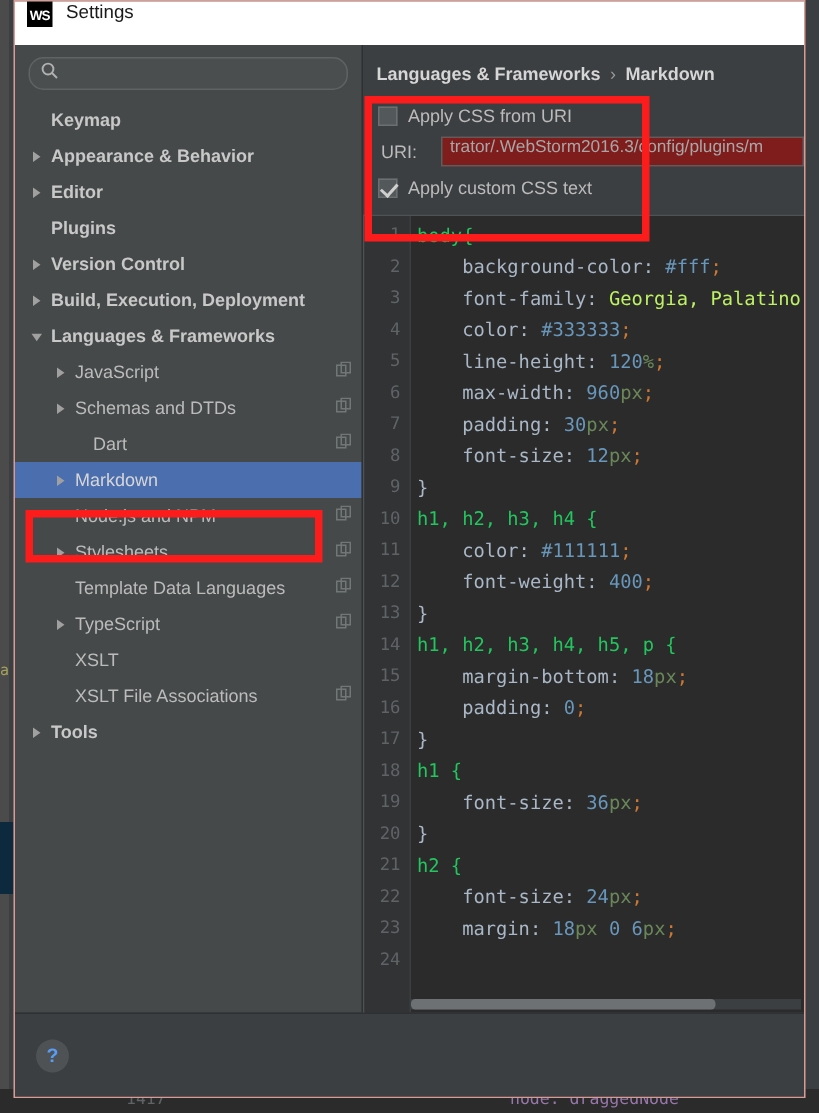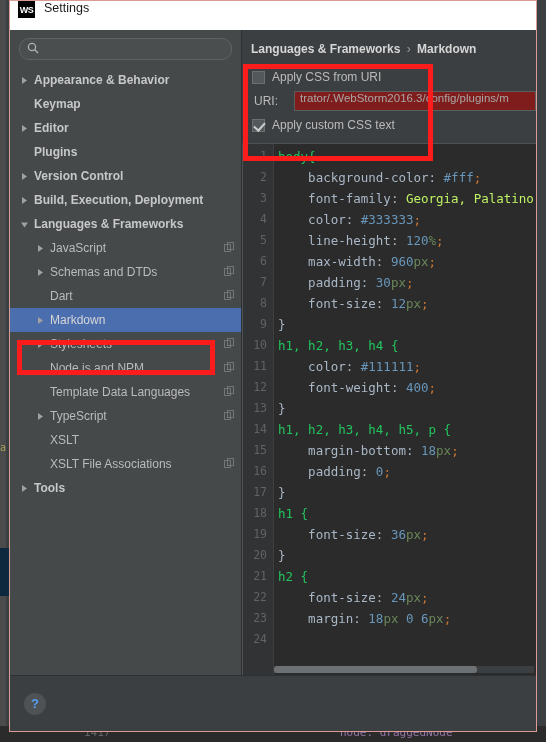--- a/index.html
+++ b/index.html
@@ -399,37 +399,37 @@
             <svg width="12" height="12" viewBox="0 0 12 12">
               <circle cx="5" cy="5" r="3.6" fill="none" stroke="#b0b0b0" stroke-width="1.3"></circle>
               <line x1="7.7" y1="7.7" x2="11" y2="11" stroke="#b0b0b0" stroke-width="1.3"></line>
             </svg>
           </span>
           <input id="search-input-field" type="text" placeholder="" style="">
         </div>
       </div>
       <div id="tree">
           <div class="tree-row bold" style="padding-left: 10px;">
-            <span class="arrow">
-              <svg width="9" height="9" viewBox="0 0 9 9">
-                <path d="M2 1 L7 4.5 L2 8 Z" fill="#a0a0a0"></path>
-              </svg>
-            </span>
-            <span class="tree-label">Appearance &amp; Behavior</span>
-          </div>
-          <div class="tree-row bold" style="padding-left: 10px;">
             <span class="arrow"></span>
             <span class="tree-label">Keymap</span>
           </div>
           <div class="tree-row bold" style="padding-left: 10px;">
             <span class="arrow">
               <svg width="9" height="9" viewBox="0 0 9 9">
                 <path d="M2 1 L7 4.5 L2 8 Z" fill="#a0a0a0"></path>
               </svg>
             </span>
+            <span class="tree-label">Appearance &amp; Behavior</span>
+          </div>
+          <div class="tree-row bold" style="padding-left: 10px;">
+            <span class="arrow">
+              <svg width="9" height="9" viewBox="0 0 9 9">
+                <path d="M2 1 L7 4.5 L2 8 Z" fill="#a0a0a0"></path>
+              </svg>
+            </span>
             <span class="tree-label">Editor</span>
           </div>
           <div class="tree-row bold" style="padding-left: 10px;">
             <span class="arrow"></span>
             <span class="tree-label">Plugins</span>
           </div>
           <div class="tree-row bold" style="padding-left: 10px;">
             <span class="arrow">
               <svg width="9" height="9" viewBox="0 0 9 9">
                 <path d="M2 1 L7 4.5 L2 8 Z" fill="#a0a0a0"></path>
@@ -470,51 +470,51 @@
               <svg width="9" height="9" viewBox="0 0 9 9">
                 <path d="M2 1 L7 4.5 L2 8 Z" fill="#a0a0a0"></path>
               </svg>
             </span>
             <span class="tree-label">Schemas and DTDs</span>
             <span class="copy-icon"><svg width="11" height="11" viewBox="0 0 11 11">
                 <rect x="0.5" y="2.5" width="6" height="7" fill="none" stroke="#8a8f90" stroke-width="1"></rect>
                 <rect x="3.5" y="0.5" width="6" height="7" fill="none" stroke="#8a8f90" stroke-width="1"></rect>
               </svg></span>
           </div>
-          <div class="tree-row" style="padding-left: 26px;">
+          <div class="tree-row" style="padding-left: 26px; gap: 12px;">
             <span class="arrow"></span>
             <span class="tree-label">Dart</span>
             <span class="copy-icon"><svg width="11" height="11" viewBox="0 0 11 11">
                 <rect x="0.5" y="2.5" width="6" height="7" fill="none" stroke="#8a8f90" stroke-width="1"></rect>
                 <rect x="3.5" y="0.5" width="6" height="7" fill="none" stroke="#8a8f90" stroke-width="1"></rect>
               </svg></span>
           </div>
           <div class="tree-row selected" style="padding-left: 26px;">
             <span class="arrow">
               <svg width="9" height="9" viewBox="0 0 9 9">
                 <path d="M2 1 L7 4.5 L2 8 Z" fill="#a0a0a0"></path>
               </svg>
             </span>
             <span class="tree-label">Markdown</span>
           </div>
           <div class="tree-row" style="padding-left: 26px;">
-            <span class="arrow">
-              <svg width="9" height="9" viewBox="0 0 9 9">
-                <path d="M2 1 L7 4.5 L2 8 Z" fill="#a0a0a0"></path>
-              </svg>
-            </span>
-            <span class="tree-label">Stylesheets</span>
-            <span class="copy-icon"><svg width="11" height="11" viewBox="0 0 11 11">
-                <rect x="0.5" y="2.5" width="6" height="7" fill="none" stroke="#8a8f90" stroke-width="1"></rect>
-                <rect x="3.5" y="0.5" width="6" height="7" fill="none" stroke="#8a8f90" stroke-width="1"></rect>
-              </svg></span>
-          </div>
-          <div class="tree-row" style="padding-left: 26px;">
             <span class="arrow"></span>
             <span class="tree-label">Node.js and NPM</span>
+            <span class="copy-icon"><svg width="11" height="11" viewBox="0 0 11 11">
+                <rect x="0.5" y="2.5" width="6" height="7" fill="none" stroke="#8a8f90" stroke-width="1"></rect>
+                <rect x="3.5" y="0.5" width="6" height="7" fill="none" stroke="#8a8f90" stroke-width="1"></rect>
+              </svg></span>
+          </div>
+          <div class="tree-row" style="padding-left: 26px;">
+            <span class="arrow">
+              <svg width="9" height="9" viewBox="0 0 9 9">
+                <path d="M2 1 L7 4.5 L2 8 Z" fill="#a0a0a0"></path>
+              </svg>
+            </span>
+            <span class="tree-label">Stylesheets</span>
             <span class="copy-icon"><svg width="11" height="11" viewBox="0 0 11 11">
                 <rect x="0.5" y="2.5" width="6" height="7" fill="none" stroke="#8a8f90" stroke-width="1"></rect>
                 <rect x="3.5" y="0.5" width="6" height="7" fill="none" stroke="#8a8f90" stroke-width="1"></rect>
               </svg></span>
           </div>
           <div class="tree-row" style="padding-left: 26px;">
             <span class="arrow"></span>
             <span class="tree-label">Template Data Languages</span>
             <span class="copy-icon"><svg width="11" height="11" viewBox="0 0 11 11">
                 <rect x="0.5" y="2.5" width="6" height="7" fill="none" stroke="#8a8f90" stroke-width="1"></rect>

